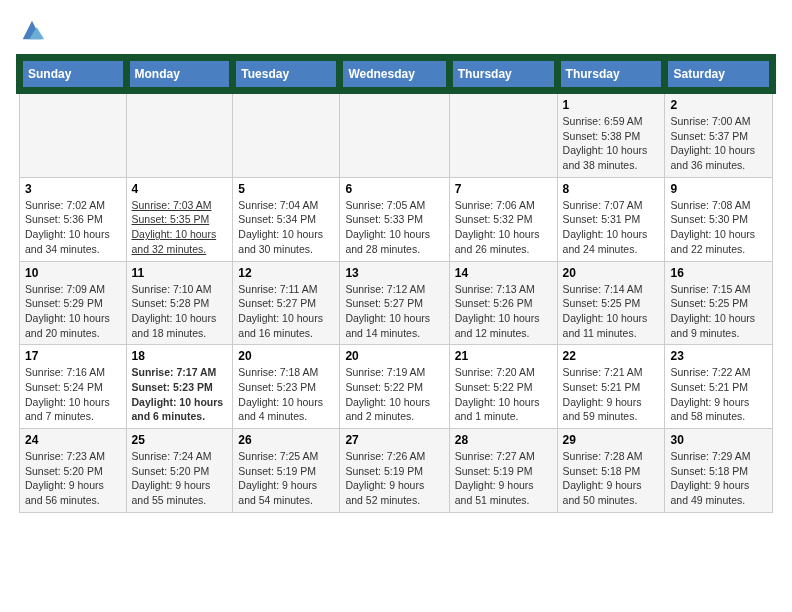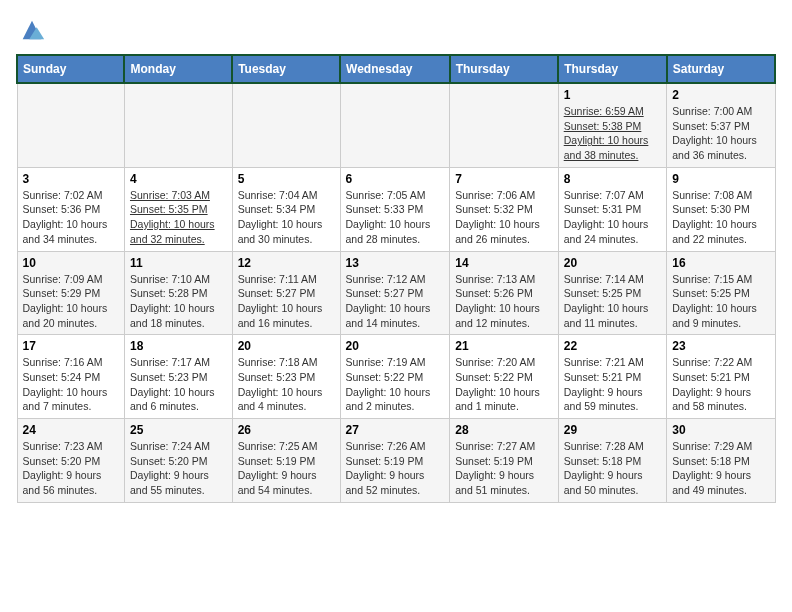--- a/index.html
+++ b/index.html
@@ -56,21 +56,21 @@
       width: 100%;
       border-collapse: collapse;
       font-size: 11px;
     }
     thead tr th {
       background-color: #4a7fc1;
       color: #fff;
       text-align: left;
       padding: 6px 5px;
       font-size: 12px;
-      border: 2px solid #14532d;
+      border: 7px solid #14532d;
     }
     tbody tr td {
       border: 1px solid #ccc;
       vertical-align: top;
       padding: 4px 5px;
       width: 113px;
       min-height: 70px;
     }
     tbody tr:nth-child(odd) td {
       background-color: #f5f5f5;
@@ -127,21 +127,21 @@
   </thead>
   <tbody id="calendar-body">
   <tr>
         <td class="empty-cell"></td>
         <td class="empty-cell"></td>
         <td class="empty-cell"></td>
         <td class="empty-cell"></td>
         <td class="empty-cell"></td>
         <td>
           <span class="day-num">1</span>
-          <div class="day-info" style="white-space: pre-wrap; text-decoration: underline;">Sunrise: 6:59 AM
+          <div class="day-info" style="white-space: pre-wrap;">Sunrise: 6:59 AM
 Sunset: 5:38 PM
 Daylight: 10 hours
 and 38 minutes.</div>
         </td>
         <td>
           <span class="day-num">2</span>
           <div class="day-info" style="white-space: pre-wrap;">Sunrise: 7:00 AM
 Sunset: 5:37 PM
 Daylight: 10 hours
 and 36 minutes.</div>
@@ -252,21 +252,21 @@
       <tr>
         <td>
           <span class="day-num">17</span>
           <div class="day-info" style="white-space: pre-wrap;">Sunrise: 7:16 AM
 Sunset: 5:24 PM
 Daylight: 10 hours
 and 7 minutes.</div>
         </td>
         <td>
           <span class="day-num">18</span>
-          <div class="day-info" style="white-space: pre-wrap;">Sunrise: 7:17 AM
+          <div class="day-info" style="white-space: pre-wrap; font-weight: bold;">Sunrise: 7:17 AM
 Sunset: 5:23 PM
 Daylight: 10 hours
 and 6 minutes.</div>
         </td>
         <td>
           <span class="day-num">20</span>
           <div class="day-info" style="white-space: pre-wrap;">Sunrise: 7:18 AM
 Sunset: 5:23 PM
 Daylight: 10 hours
 and 4 minutes.</div>

